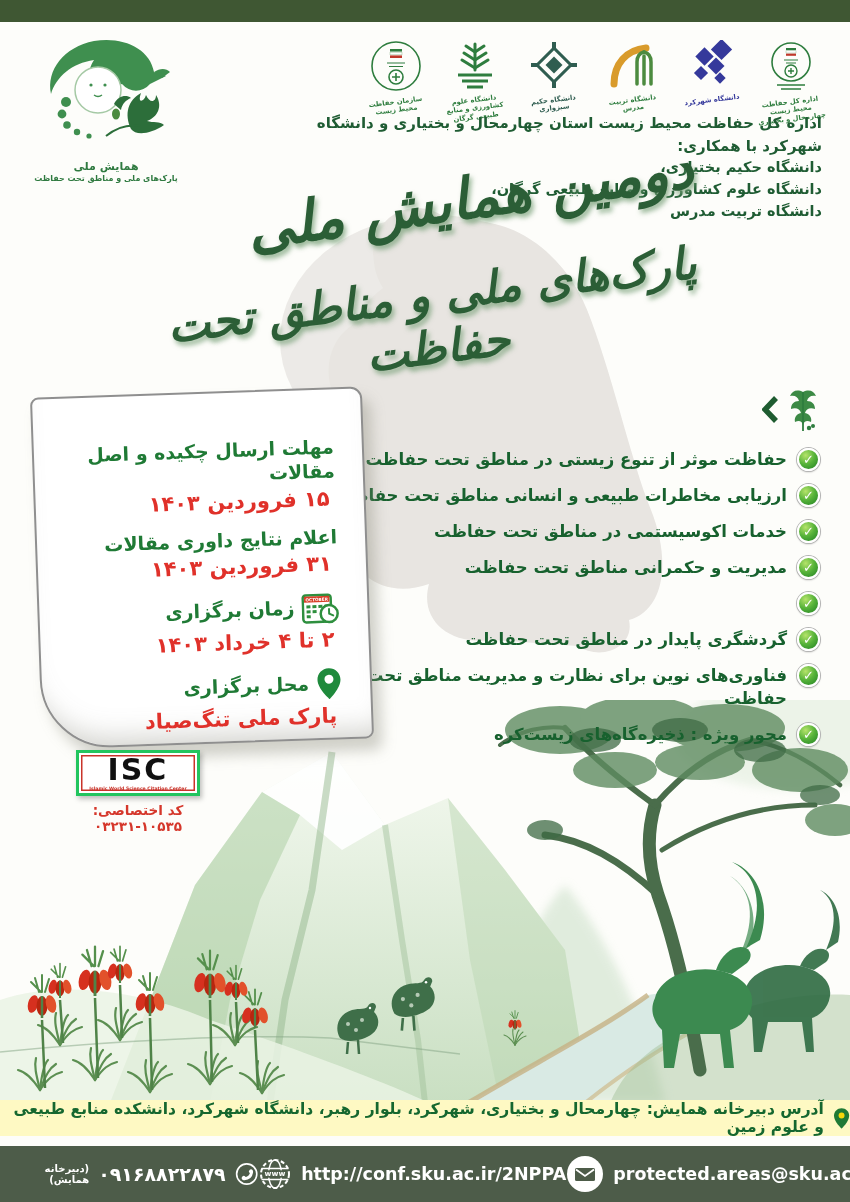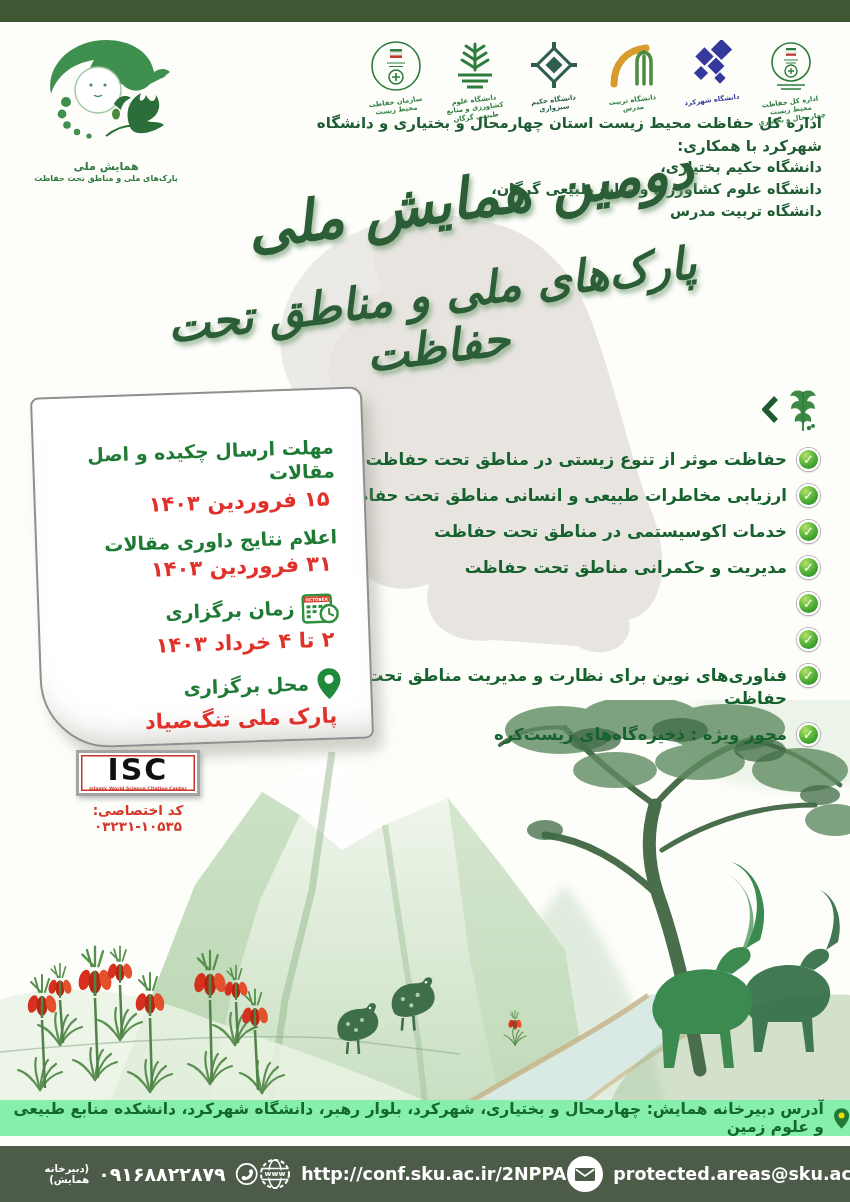--- a/index.html
+++ b/index.html
@@ -51,30 +51,30 @@
   .note{position:absolute;left:36px;top:392px;width:332px;height:352px;
     background:#fff;border:2px solid #8f8f8f;z-index:2;
     border-radius:8px 12px 8px 70px;transform:rotate(-2deg);
     box-shadow:8px 12px 14px rgba(140,140,125,.40), inset 0 -26px 28px -20px rgba(120,120,105,.35);
     padding:46px 28px 0 16px;direction:rtl;text-align:right;}
   .dl-label-row{display:flex;align-items:center;gap:7px;justify-content:flex-start;}
   .dl-label{color:#1f7a35;font-size:19px;font-weight:bold;line-height:1.25;}
   .dl-value{color:#e0312a;font-size:21px;font-weight:bold;margin:3px 6px 15px 0;}
   
   .isc-wrap{position:absolute;left:58px;top:750px;width:160px;text-align:center;z-index:2;}
-  .isc-box{display:inline-block;background:#fff;border:3px solid #a3a3a3;
+  .isc-box{display:inline-block;background:#fff;border:3px solid #22c55e;
     box-shadow:inset 0 0 0 2px #fff, inset 0 0 0 3.5px #c9342a, 2px 3px 5px rgba(0,0,0,.25);
     padding:1px 10px 2px;}
   .isc-acronym{display:block;font-size:30px;font-weight:900;color:#101010;letter-spacing:2px;line-height:1.05;}
   .isc-sub{display:block;font-size:4.6px;font-weight:bold;color:#c9342a;white-space:nowrap;}
   .isc-code{color:#d5372b;font-weight:bold;font-size:13.5px;margin-top:6px;direction:rtl;}
   
   .scenery{position:absolute;left:0;top:700px;z-index:1;}
   
-  .addr-bar{position:absolute;left:0;top:1100px;width:100%;height:36px;background:#86efac;z-index:3;
+  .addr-bar{position:absolute;left:0;top:1100px;width:100%;height:36px;background:#fef9c3;z-index:3;
     display:flex;align-items:center;justify-content:center;gap:9px;direction:rtl;}
   .addr-bar .txt{color:#15672f;font-size:15.5px;font-weight:bold;}
   
   .footer{position:absolute;left:0;top:1146px;width:100%;height:56px;background:#4d5c49;z-index:3;
     display:flex;align-items:center;justify-content:space-between;padding:0 32px;}
   .f-group{display:flex;align-items:center;gap:9px;color:#fff;}
   .f-phone{direction:rtl;}
   .f-phone .num{font-size:19px;font-weight:bold;}
   .f-phone .lbl{font-size:10px;font-weight:bold;}
   .f-site .url,.f-mail .addr{font-size:17.5px;font-weight:bold;direction:ltr;}
@@ -243,20 +243,21 @@
     </div>
     <div class="topic">
       <span class="check">
           <span>✓</span>
         </span>
     </div>
     <div class="topic">
       <span class="check">
           <span>✓</span>
         </span>
+      <span class="txt">گردشگری پایدار در مناطق تحت حفاظت</span>
     </div>
     <div class="topic">
       <span class="check">
           <span>✓</span>
         </span>
       <span class="txt">فناوری‌های نوین برای نظارت و مدیریت مناطق تحت حفاظت</span>
     </div>
     <div class="topic">
       <span class="check">
           <span>✓</span>

